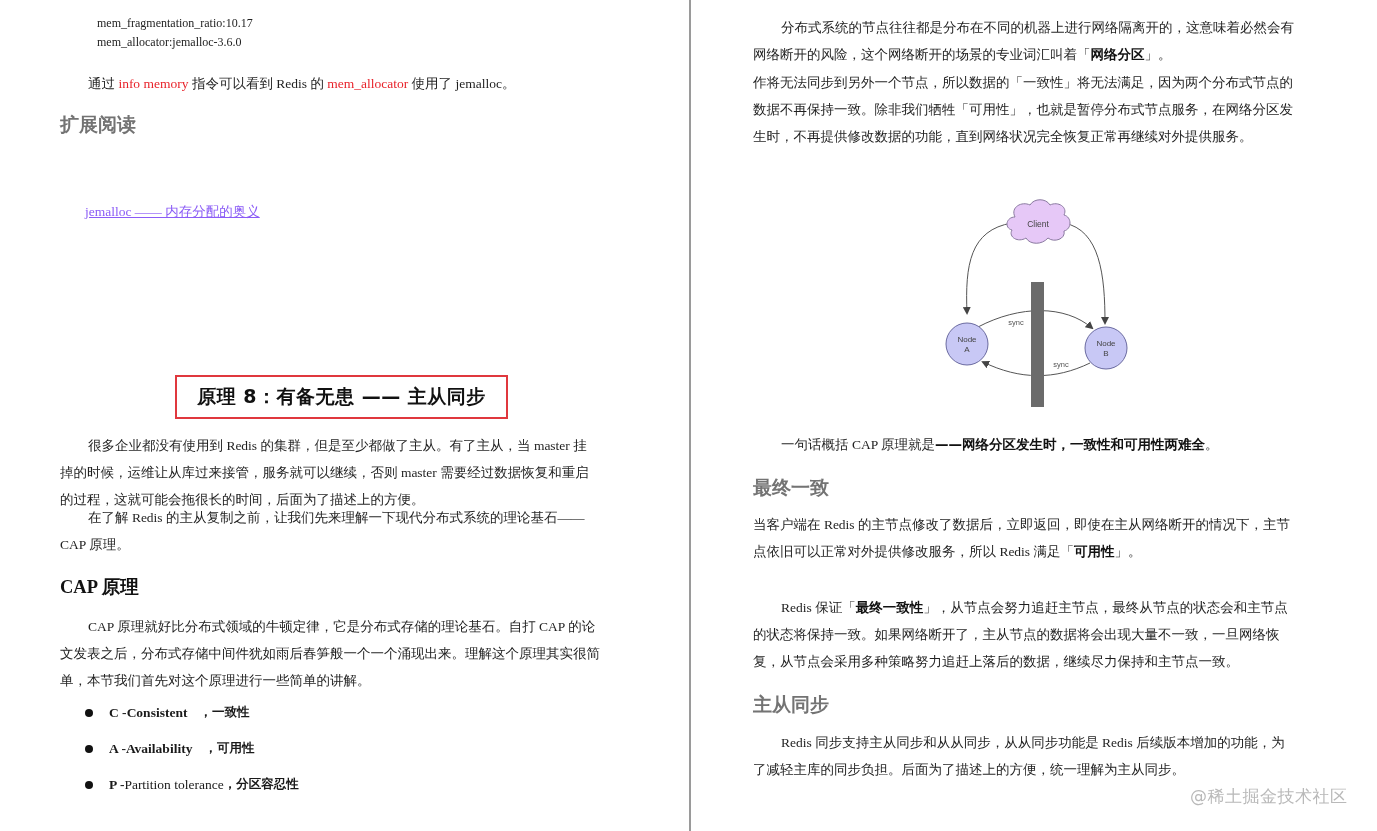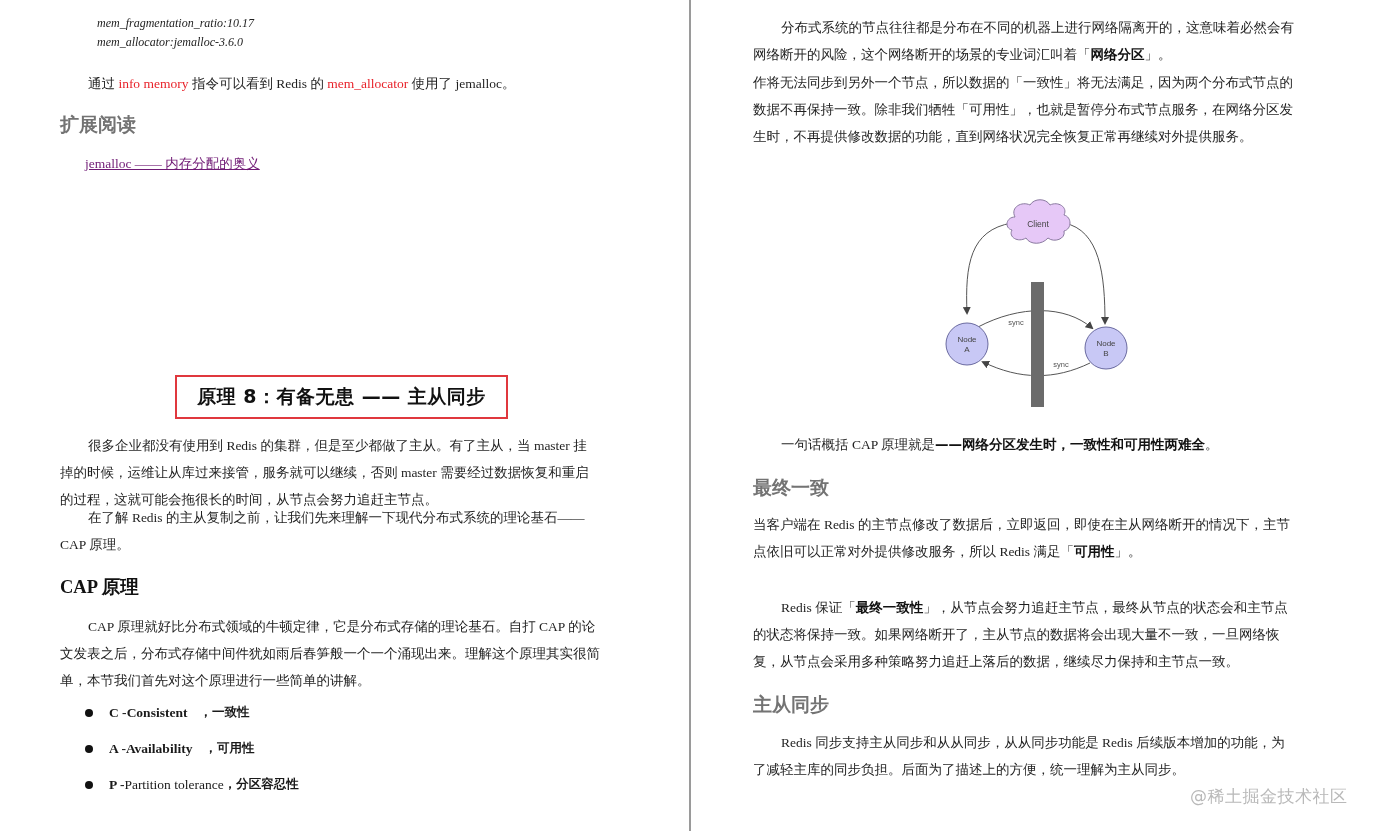--- a/index.html
+++ b/index.html
@@ -5,27 +5,27 @@
   * { margin: 0; padding: 0; box-sizing: border-box; }
   html, body { width: 1377px; height: 831px; overflow: hidden; background: #ffffff; }
   body { position: relative; font-family: "Liberation Serif", "DejaVu Serif", serif; color: #1a1a1a; }
 
   .page { position: absolute; top: 0; height: 831px; background: #fff; }
   .page-left { left: 0; width: 689px; }
   .page-right { left: 691px; width: 686px; }
   .page-divider { position: absolute; left: 689px; top: 0; width: 2px; height: 831px; background: #9a9a9a; }
 
   .abs { position: absolute; white-space: nowrap; }
-  .code-line { font-size: 12px; color: #222; font-style: italic; }
+  .code-line { font-size: 12px; color: #222; }
   .body-text { font-size: 13.5px; line-height: 27px; color: #1f1f1f; }
   .red { color: #e8232b; }
   .bold { font-weight: bold; font-family: "DejaVu Sans", sans-serif; color: #111; }
   .h2 { font-family: "DejaVu Sans", sans-serif; font-weight: bold; font-size: 19px; color: #737373; }
   .h2-serif { font-family: "Liberation Serif", serif; font-weight: bold; font-size: 18.5px; color: #111; }
-  .link { font-size: 13.5px; color: #701a75; text-decoration: underline; cursor: pointer; }
+  .link { font-size: 13.5px; color: #8b5cf6; text-decoration: underline; cursor: pointer; margin-top: 48px; }
 
   .chapter-box {
     position: absolute; left: 175px; top: 375px; width: 333px; height: 44px;
     border: 2.5px solid #e0383e; display: flex; align-items: center; justify-content: center;
   }
   .chapter-title { font-family: "DejaVu Sans", sans-serif; font-weight: bold; font-size: 19px; color: #111; letter-spacing: 0.5px; }
 
   .para { position: absolute; font-size: 13.5px; line-height: 27px; color: #1f1f1f; }
 
   .bullet-row { position: absolute; display: flex; align-items: center; font-size: 13.5px; }
@@ -53,21 +53,21 @@
 
   <a class="abs link" style="left:85px; top:155px;">jemalloc  ——  内存分配的奥义</a>
 
   <div class="chapter-box">
     <span class="chapter-title">原理  8：有备无患  ——  主从同步</span>
   </div>
 
   <div class="para" style="left:60px; top:424px;margin-top:8px;">
     <div style="padding-left:28px;">很多企业都没有使用到  Redis  的集群，但是至少都做了主从。有了主从，当  master  挂</div>
     <div>掉的时候，运维让从库过来接管，服务就可以继续，否则  master  需要经过数据恢复和重启</div>
-    <div>的过程，这就可能会拖很长的时间，从节点会努力追赶主节点。</div>
+    <div>的过程，这就可能会拖很长的时间，后面为了描述上的方便。</div>
   </div>
 
   <div class="para" style="left:60px; top:504px;">
     <div style="padding-left:28px;">在了解  Redis  的主从复制之前，让我们先来理解一下现代分布式系统的理论基石——</div>
     <div>CAP  原理。</div>
   </div>
 
   <div class="abs h2-serif" style="left:60px; top:574px;">CAP  原理</div>
 
   <div class="para" style="left:60px; top:613px;">

